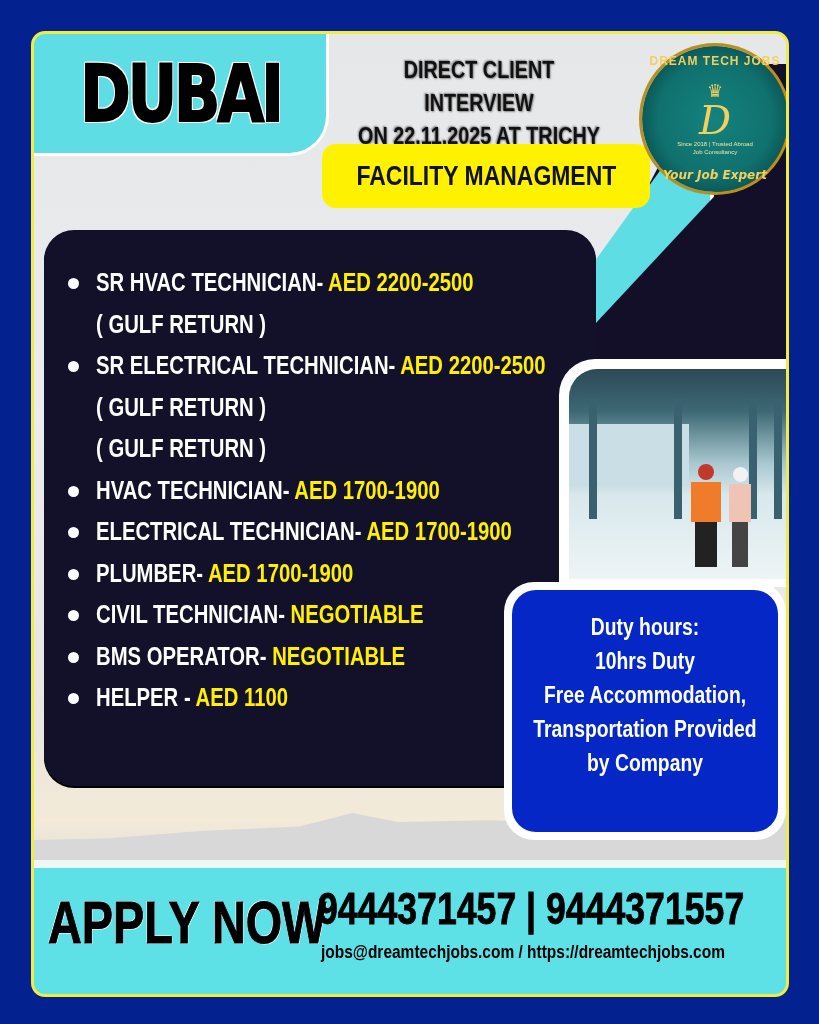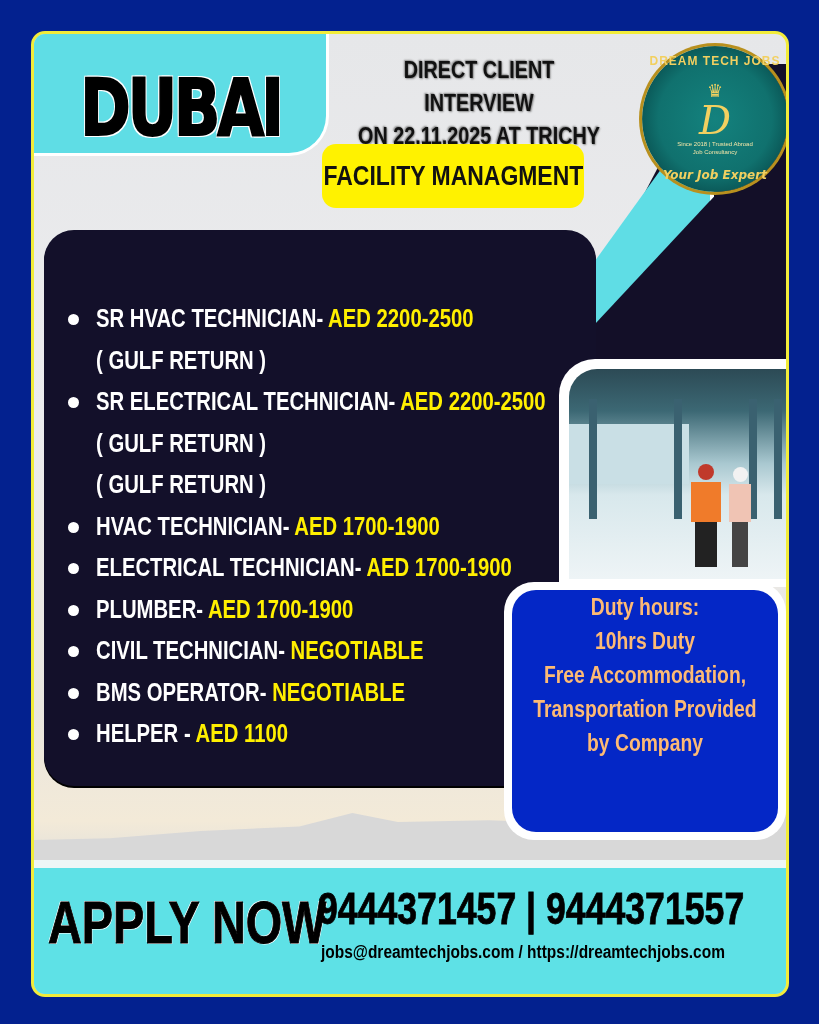--- a/index.html
+++ b/index.html
@@ -28,36 +28,36 @@
     .cyan-band {
       position: absolute; left: 540px; top: 120px; width: 140px; height: 170px;
       background: #5fdde5;
       clip-path: polygon(70% 0, 100% 0, 100% 25%, 15% 100%, 0 100%, 0 80%);
       border-right: 4px solid #fff;
     }
     .dubai-box {
       position: absolute; left: 0; top: 0; width: 295px; height: 122px;
       background: #5fdde5; border-bottom-right-radius: 40px;
       border-right: 3px solid #fff; border-bottom: 3px solid #fff;
-      display: flex; align-items: flex-end; justify-content: center;
+      display: flex; align-items: center; justify-content: center;
     }
     .dubai-text {
       font-family: "DejaVu Sans", sans-serif; font-weight: 900; font-size: 78px;
       color: #000; letter-spacing: -4px; transform: scaleX(0.78);
       -webkit-text-stroke: 2px #000;
       text-shadow: 0 0 0 #fff, 2px 2px 0 #fff, -2px -2px 0 #fff, 2px -2px 0 #fff, -2px 2px 0 #fff;
     }
     .interview {
       position: absolute; left: 300px; top: 20px; width: 290px; text-align: center;
       font-family: "Liberation Sans", sans-serif; font-weight: 700; font-size: 23px;
       line-height: 33px; color: #111; transform: scaleX(0.86); transform-origin: center;
       text-shadow: 1px 1px 2px #888, -1px -1px 2px #888;
     }
     .facility {
-      position: absolute; left: 288px; top: 110px; width: 262px; height: 64px;
+      position: absolute; left: 288px; top: 110px; width: 328px; height: 64px;
       background: #fff200; border-radius: 14px;
       display: flex; align-items: center; justify-content: center;
     }
     .facility span {
       font-weight: 700; font-size: 28px; color: #111; transform: scaleX(0.82); white-space: nowrap;
     }
     .logo {
       position: absolute; left: 608px; top: 12px; width: 146px; height: 146px; border-radius: 50%;
       background: radial-gradient(circle, #14827e 0%, #10716e 55%, #0b5b5a 70%, #d9b22b 72%, #b08620 78%, #e8c84a 82%, #0f6d6a 83%, #0f6d6a 94%, #caa12a 96%);
       box-shadow: 0 0 0 3px #b8901e;
@@ -67,21 +67,21 @@
     .logo .crown { font-size: 18px; line-height: 18px; }
     .logo .mark { font-size: 40px; line-height: 40px; font-family: "DejaVu Serif", serif; font-style: italic; }
     .logo .tag { font-size: 6px; line-height: 8px; color: #f4e6a8; }
     .logo .ring-top { position: absolute; top: 8px; font-size: 12px; font-weight: 700; letter-spacing: 1px; }
     .logo .ring-bot { position: absolute; bottom: 10px; font-size: 12px; font-weight: 700; font-family: "DejaVu Sans", sans-serif; font-style: italic; }
     .jobs-panel {
       position: absolute; left: 10px; top: 196px; width: 552px; height: 556px;
       background: #13102a; border-radius: 30px;
       box-shadow: 0 2px 0 #000;
     }
-    .jobs-list { list-style: none; padding: 24px 0 0 22px; margin-top: 44px; }
+    .jobs-list { list-style: none; padding: 32px 0 0 22px; }
     .jobs-list li {
       position: relative; padding-left: 30px; font-weight: 700; font-size: 26px; line-height: 41.5px;
       color: #fff; white-space: nowrap;
     }
     .jobs-list li .inner { display: inline-block; transform: scaleX(0.78); transform-origin: left center; }
     .jobs-list li::before {
       content: ""; position: absolute; left: 2px; top: 16px; width: 11px; height: 11px; border-radius: 50%; background: #fff;
     }
     .jobs-list li.note::before { display: none; }
     .jobs-list li.note { padding-left: 30px; }
@@ -103,21 +103,21 @@
     .photo-inner .worker2 { position: absolute; left: 160px; top: 98px; width: 22px; height: 100px; }
     .worker2 .head { width: 15px; height: 15px; border-radius: 50%; background: #f2f2f2; margin-left: 4px; }
     .worker2 .vest { width: 22px; height: 38px; background: #f0c4b4; margin-top: 2px; }
     .worker2 .legs { width: 16px; height: 45px; background: #444; margin-left: 3px; }
     .duty {
       position: absolute; left: 470px; top: 548px; width: 282px; height: 258px;
       background: #fff; border-radius: 30px; padding: 8px;
     }
     .duty-inner {
       width: 100%; height: 100%; background: #0427c6; border-radius: 24px;
-      color: #fdba74; text-align: center; 
+      color: #ffffff; text-align: center; padding-top: 20px;
     }
     .duty-inner div {
       font-weight: 700; font-size: 23px; line-height: 34px; white-space: nowrap;
       transform: scaleX(0.84);
     }
     .footer {
       position: absolute; left: 0; top: 826px; width: 758px; height: 140px;
       background: #5ee1e6; border-top: 8px solid #eef6f6;
     }
     .apply {

